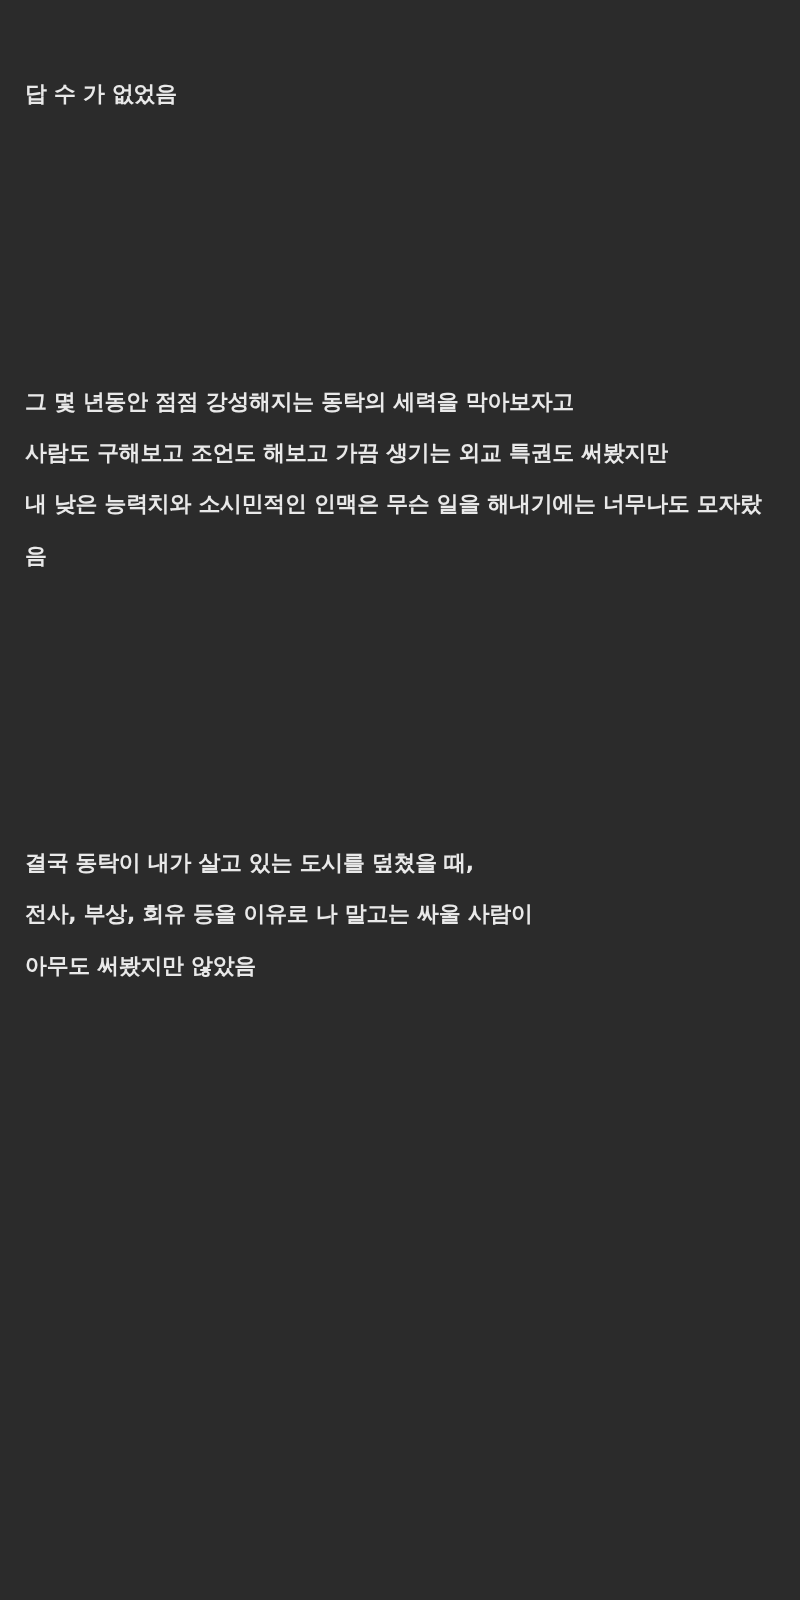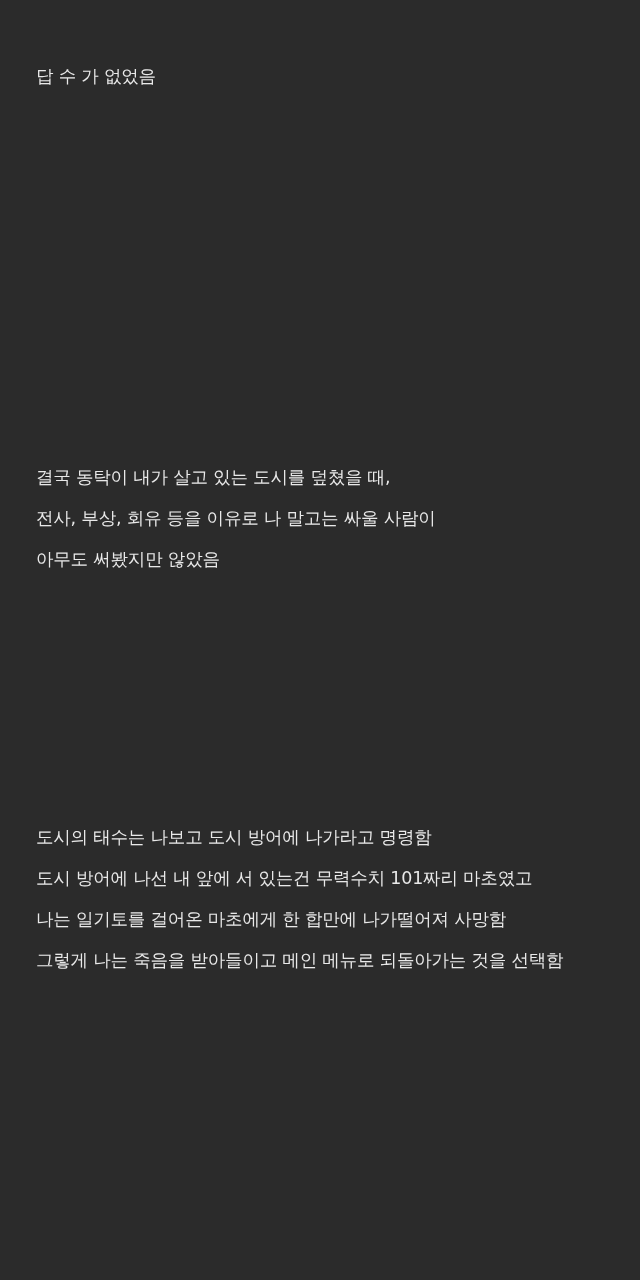--- a/index.html
+++ b/index.html
@@ -23,47 +23,47 @@
   }
   .post-body {
     font-size: 17.5px;
     line-height: 41px;
     letter-spacing: -0.2px;
     color: #e9e9e9;
     word-break: break-all;
     white-space: pre-wrap;
   }
   .para {
-    margin: 16px;
+    margin: 0;
     padding: 0;
     white-space: pre-wrap;
+    font-weight: bold;
   }
   .para.clipped-top {
     
     margin-top: -26px;
   }
   .blank-line {
     height: 41px;
   }
 </style>
 </head>
 <body>
 
 <div class="page">
   <div class="post-body">
     <p class="para clipped-top">답 수 가 없었음</p>
     <div class="blank-line"></div>
+    <p class="para">그 몇 년동안 점점 강성해지는 동탁의 세력을 막아보자고
+사람도 구해보고 조언도 해보고 가끔 생기는 외교 특권도 써봤지만
+내 낮은 능력치와 소시민적인 인맥은 무슨 일을 해내기에는 너무나도 모자랐음</p>
     <div class="blank-line"></div>
     <p class="para">결국 동탁이 내가 살고 있는 도시를 덮쳤을 때,
 전사, 부상, 회유 등을 이유로 나 말고는 싸울 사람이
 아무도 써봤지만 않았음</p>
     <div class="blank-line"></div>
-    <p class="para">도시의 태수는 나보고 도시 방어에 나가라고 명령함
-도시 방어에 나선 내 앞에 서 있는건 무력수치 101짜리 마초였고
-나는 일기토를 걸어온 마초에게 한 합만에 나가떨어져 사망함
-그렇게 나는 죽음을 받아들이고 메인 메뉴로 되돌아가는 것을 선택함</p>
     <div class="blank-line"></div>
     
     
     
   </div>
 
 </div>
 
 </body></html>

